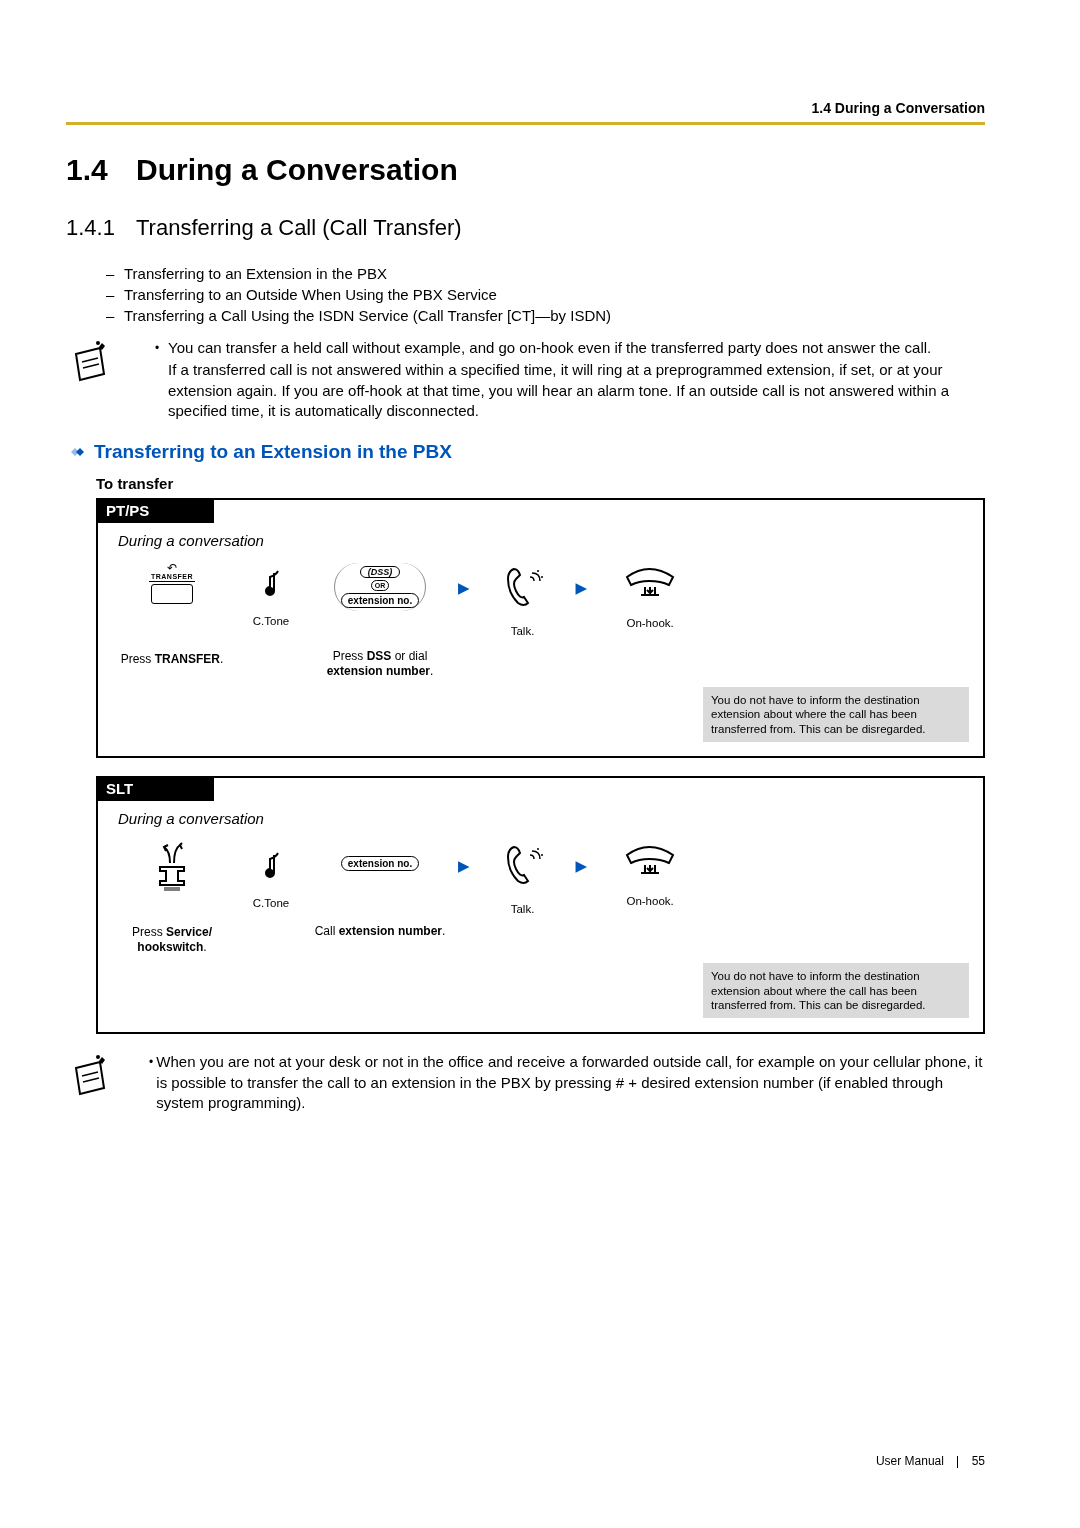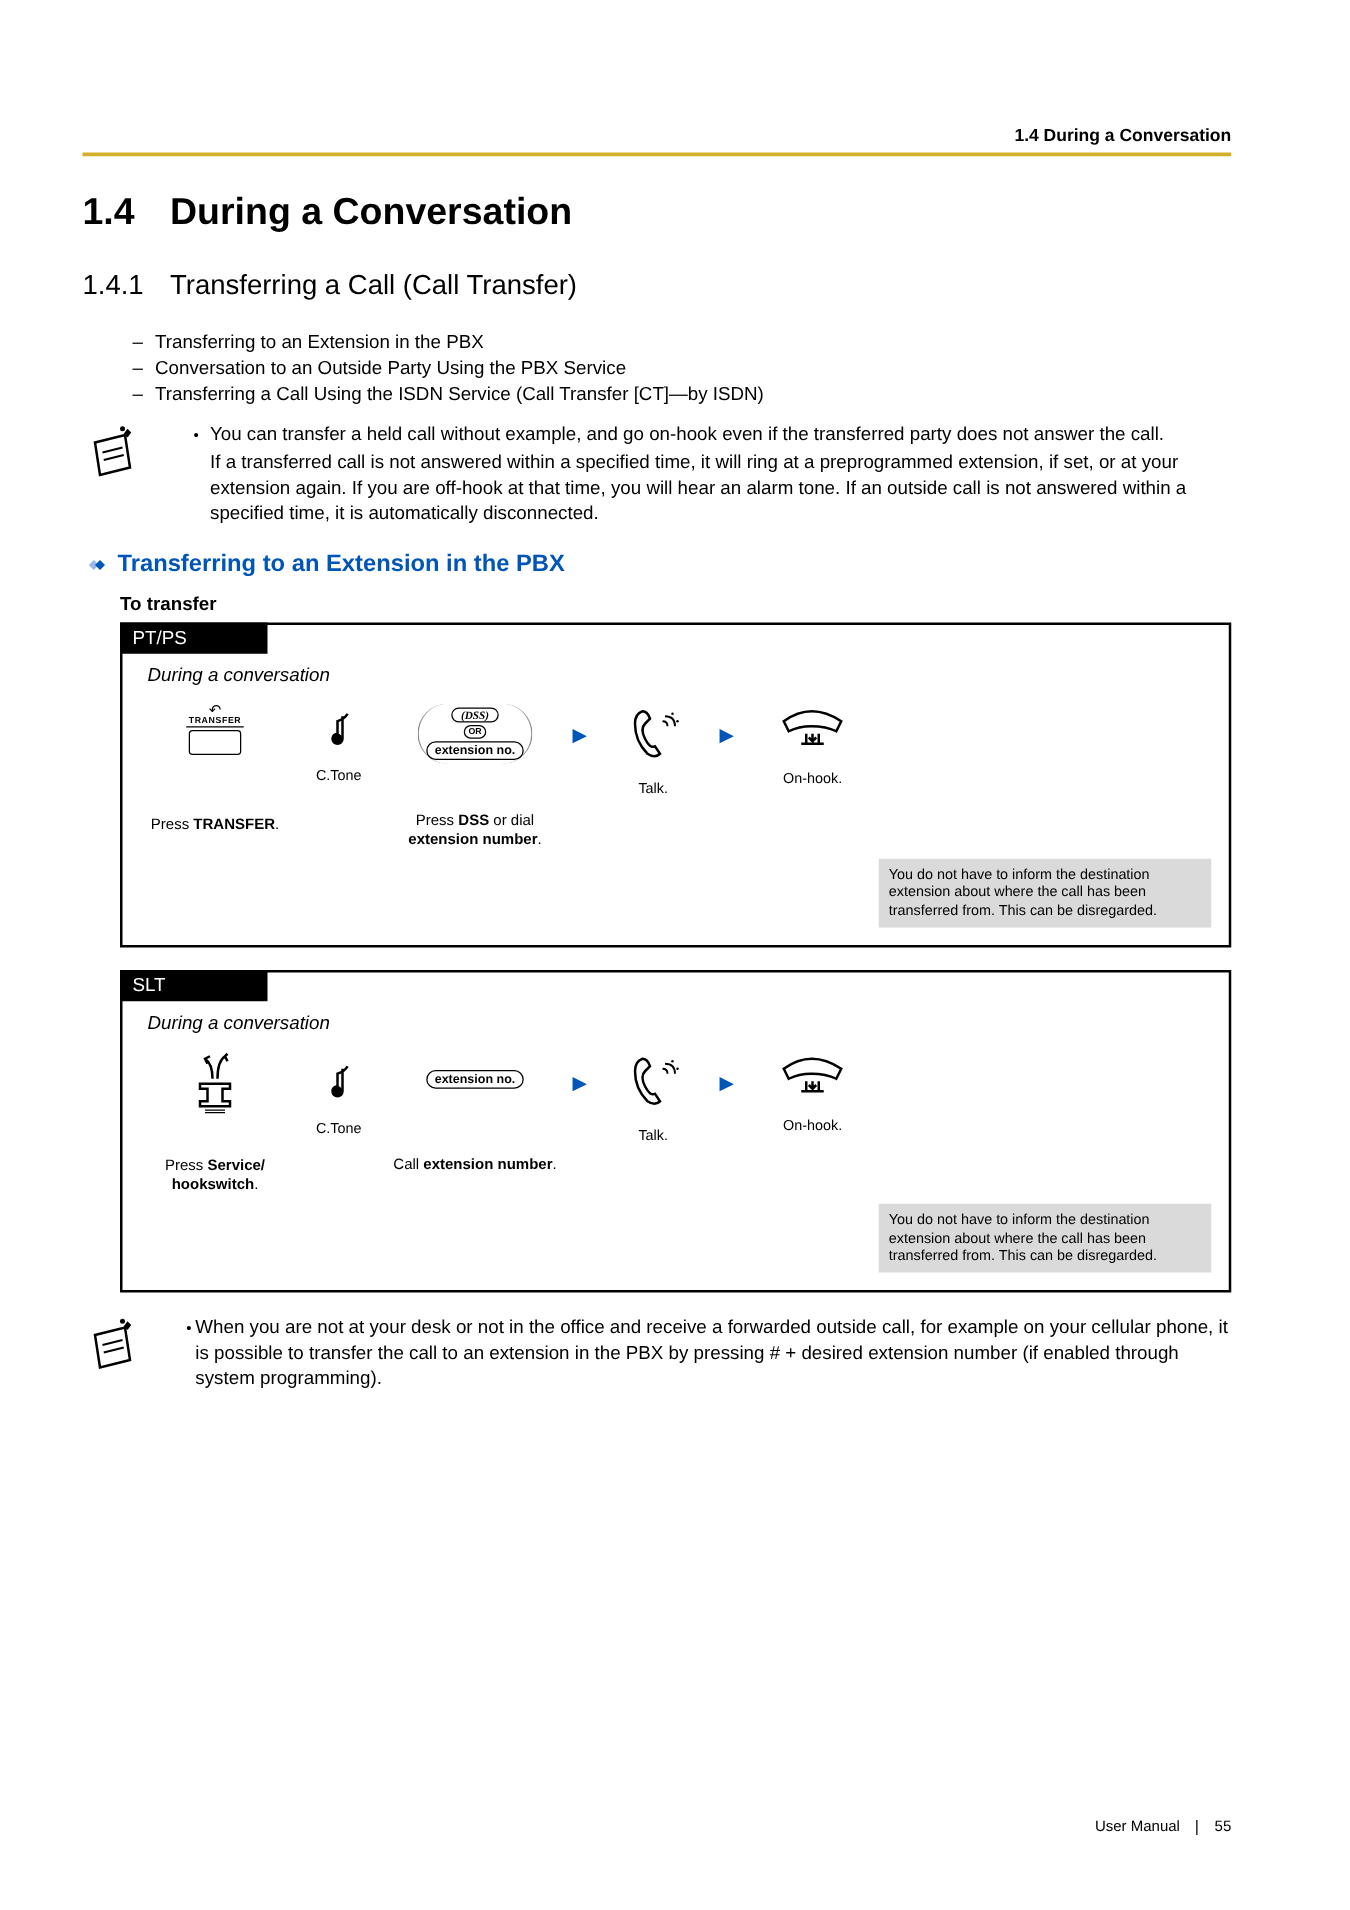--- a/index.html
+++ b/index.html
@@ -58,21 +58,21 @@
   .proc-box {
     border: 2px solid #000;
     margin: 0 0 18px 30px;
     position: relative;
   }
   .proc-tab {
     position: absolute;
     top: -2px; left: -2px;
     background: #000;
     color: #fff;
-    font-weight: normal;
+    font-weight: bold;
     font-size: 15px;
     padding: 4px 18px 4px 10px;
     width: 90px;
   }
   .proc-body { padding: 32px 14px 14px 14px; }
   .context-label { font-style: italic; font-size: 15px; margin: 0 0 14px 6px; }
   .steps-row { display: flex; align-items: flex-start; gap: 8px; }
   .step-col { display: flex; flex-direction: column; align-items: center; font-size: 12px; text-align: center; }
   .step-col .cap { margin-top: 6px; line-height: 1.25; }
   .arrow-col {
@@ -83,21 +83,21 @@
     border: 1px solid #000; border-radius: 3px;
     width: 40px; height: 18px; background: #fff;
   }
   .transfer-label { font-size: 7px; letter-spacing: 0.5px; font-weight: bold; border-bottom:1px solid #000; padding:0 2px 1px 2px; margin-bottom:2px;}
   .transfer-arc { font-size: 12px; line-height: 10px; }
   .oval {
     border: 1px solid #000; border-radius: 10px;
     padding: 1px 6px; font-size: 10px; font-weight: bold;
     display:inline-block; margin:1px 0;
   }
-  .oval.small { font-size: 9px; font-style: italic; padding: 0px 7px; font-family: Liberation Serif, serif; }
+  .oval.small { font-size: 9px; font-style: italic; padding: 0px 7px; }
   .or-pill {
     border:1px solid #000; border-radius:7px; font-size:7px; font-weight:bold;
     padding:0 3px; display:inline-block; line-height:9px; margin:1px 0;
   }
   .dss-stack {
     border-left:1px solid #888; border-right:1px solid #888;
     border-radius: 28px;
     padding: 2px 6px;
     display:flex; flex-direction:column; align-items:center;
   }
@@ -135,21 +135,21 @@
     <span class="num">1.4.1</span><span>Transferring a Call (Call Transfer)</span>
   </h2>
 
   <div class="dash-list">
     <div class="dash-row">
         <span class="dash">–</span>
         <span>Transferring to an Extension in the PBX</span>
       </div>
     <div class="dash-row">
         <span class="dash">–</span>
-        <span>Conversation to an Outside Party Using the PBX Service</span>
+        <span>Transferring to an Outside When Using the PBX Service</span>
       </div>
     <div class="dash-row">
         <span class="dash">–</span>
         <span>Transferring a Call Using the ISDN Service (Call Transfer [CT]—by ISDN)</span>
       </div>
   </div>
 
   <div class="note-row">
     <div class="note-icon-cell">
       <svg viewBox="0 0 48 48" width="48" height="48">

